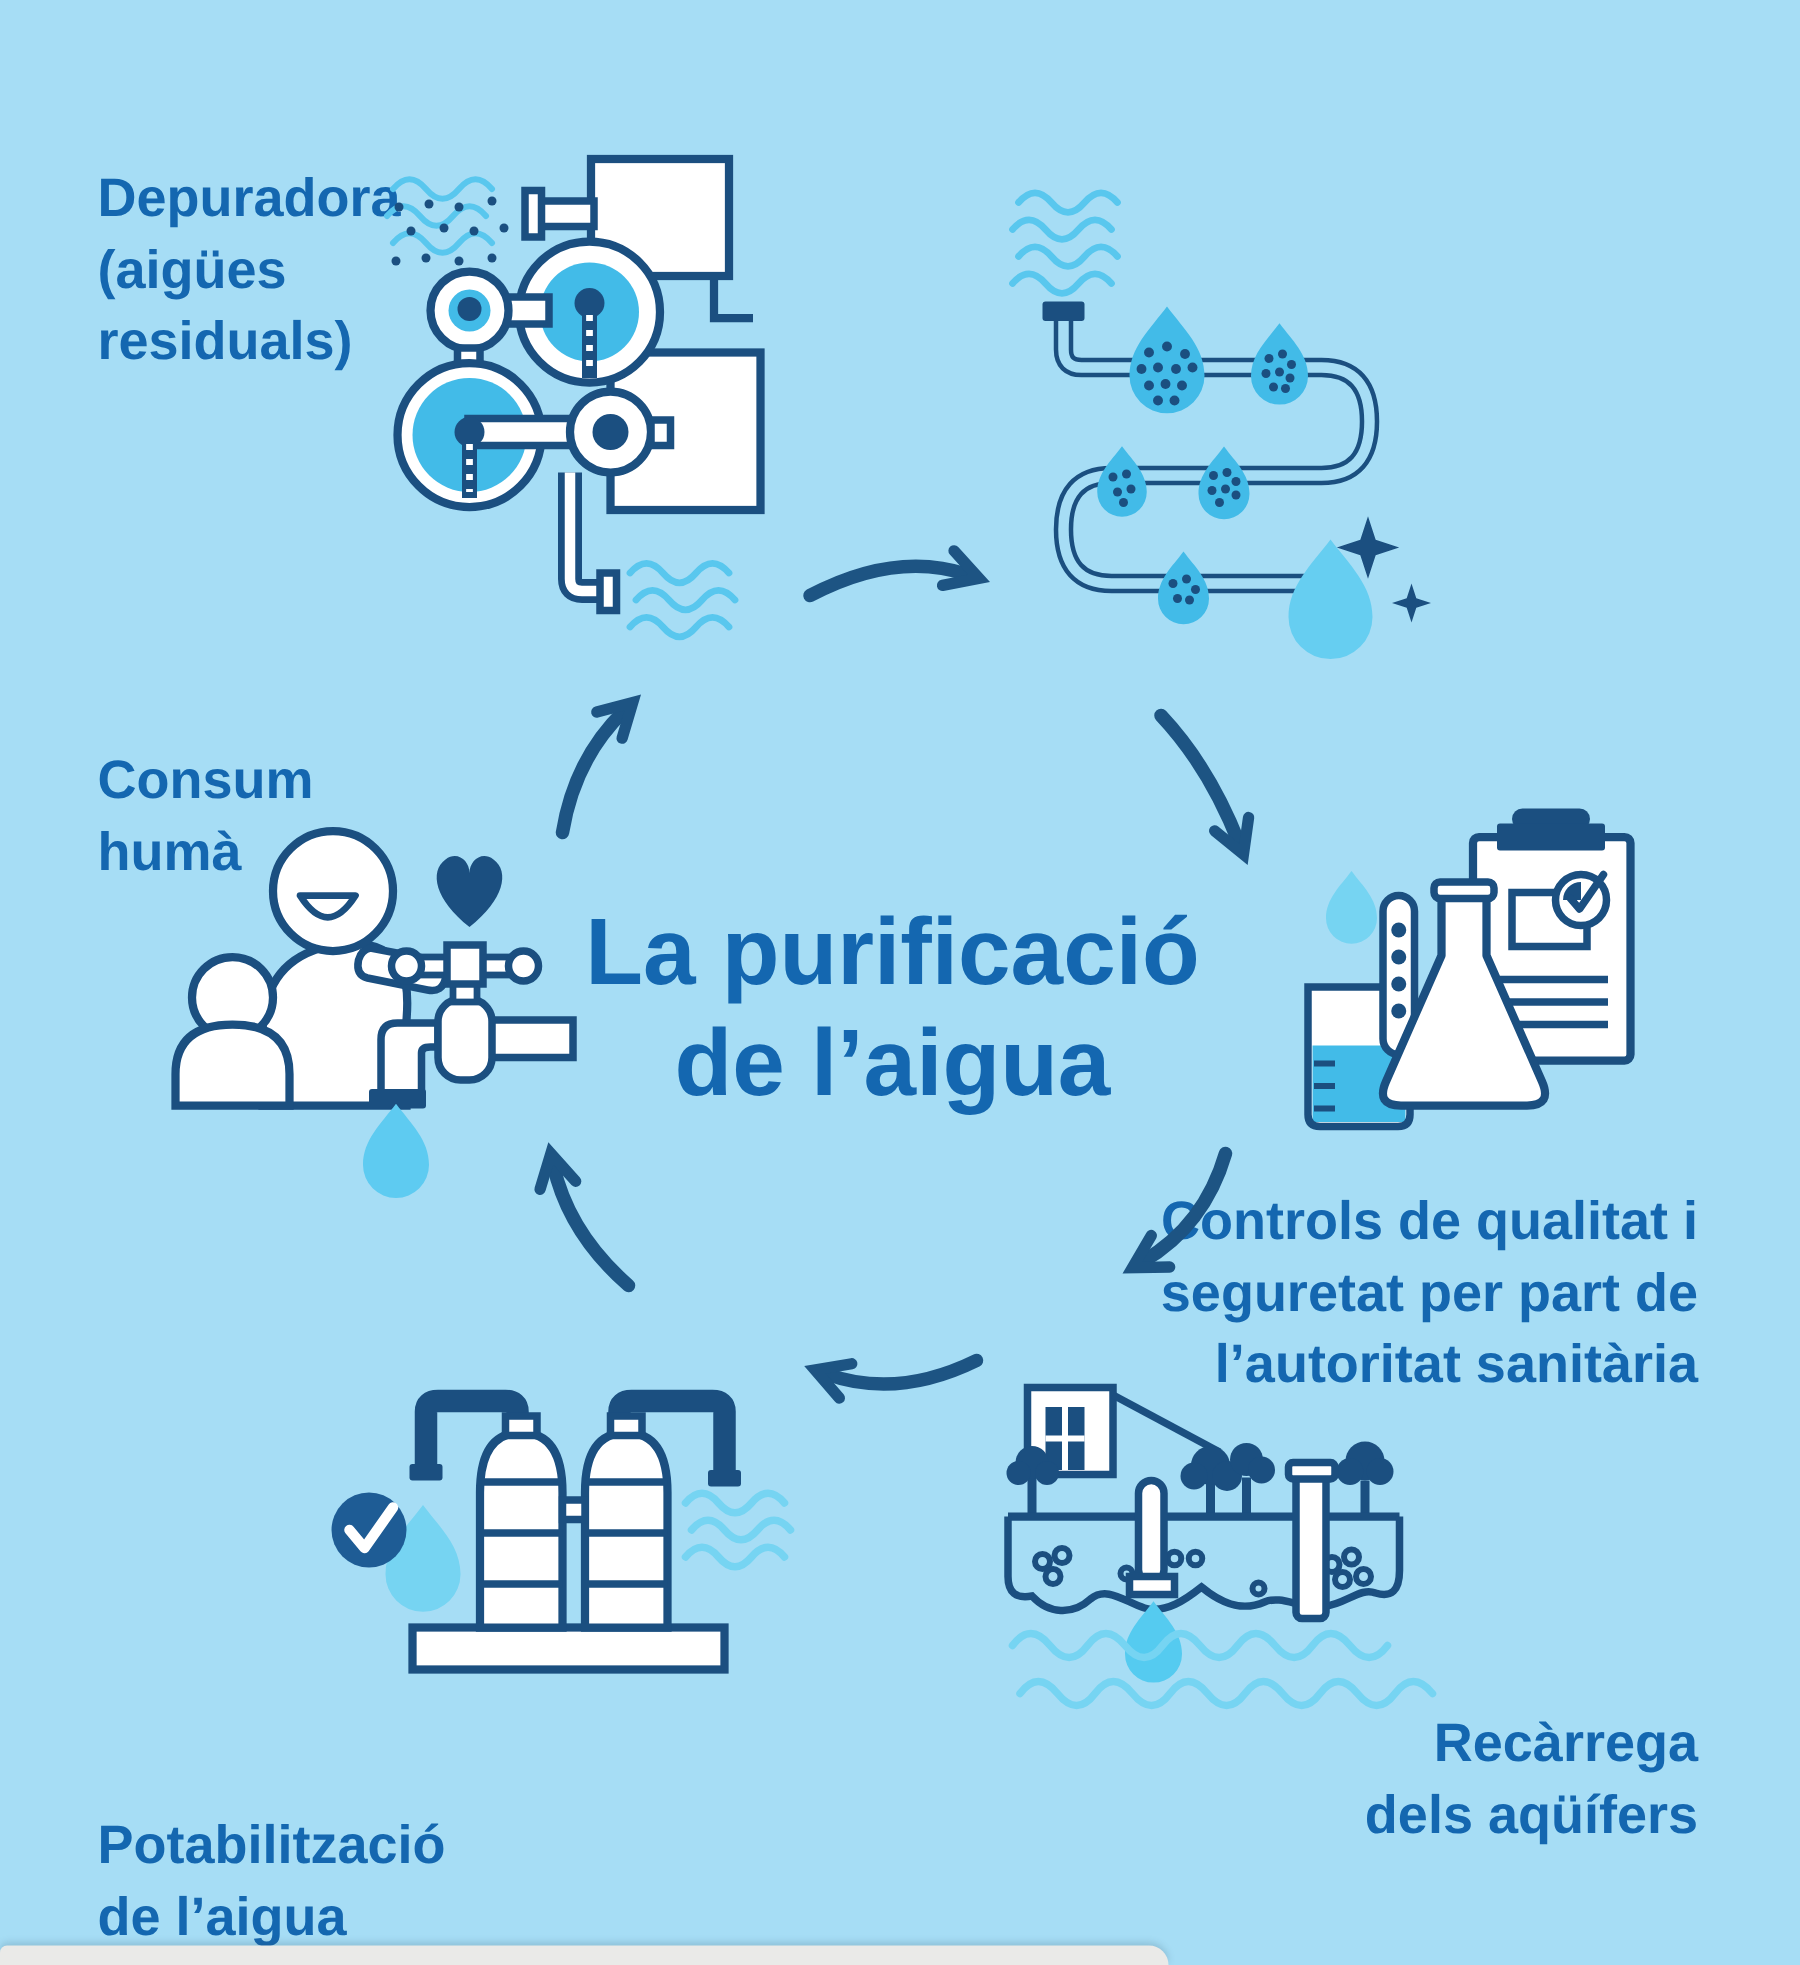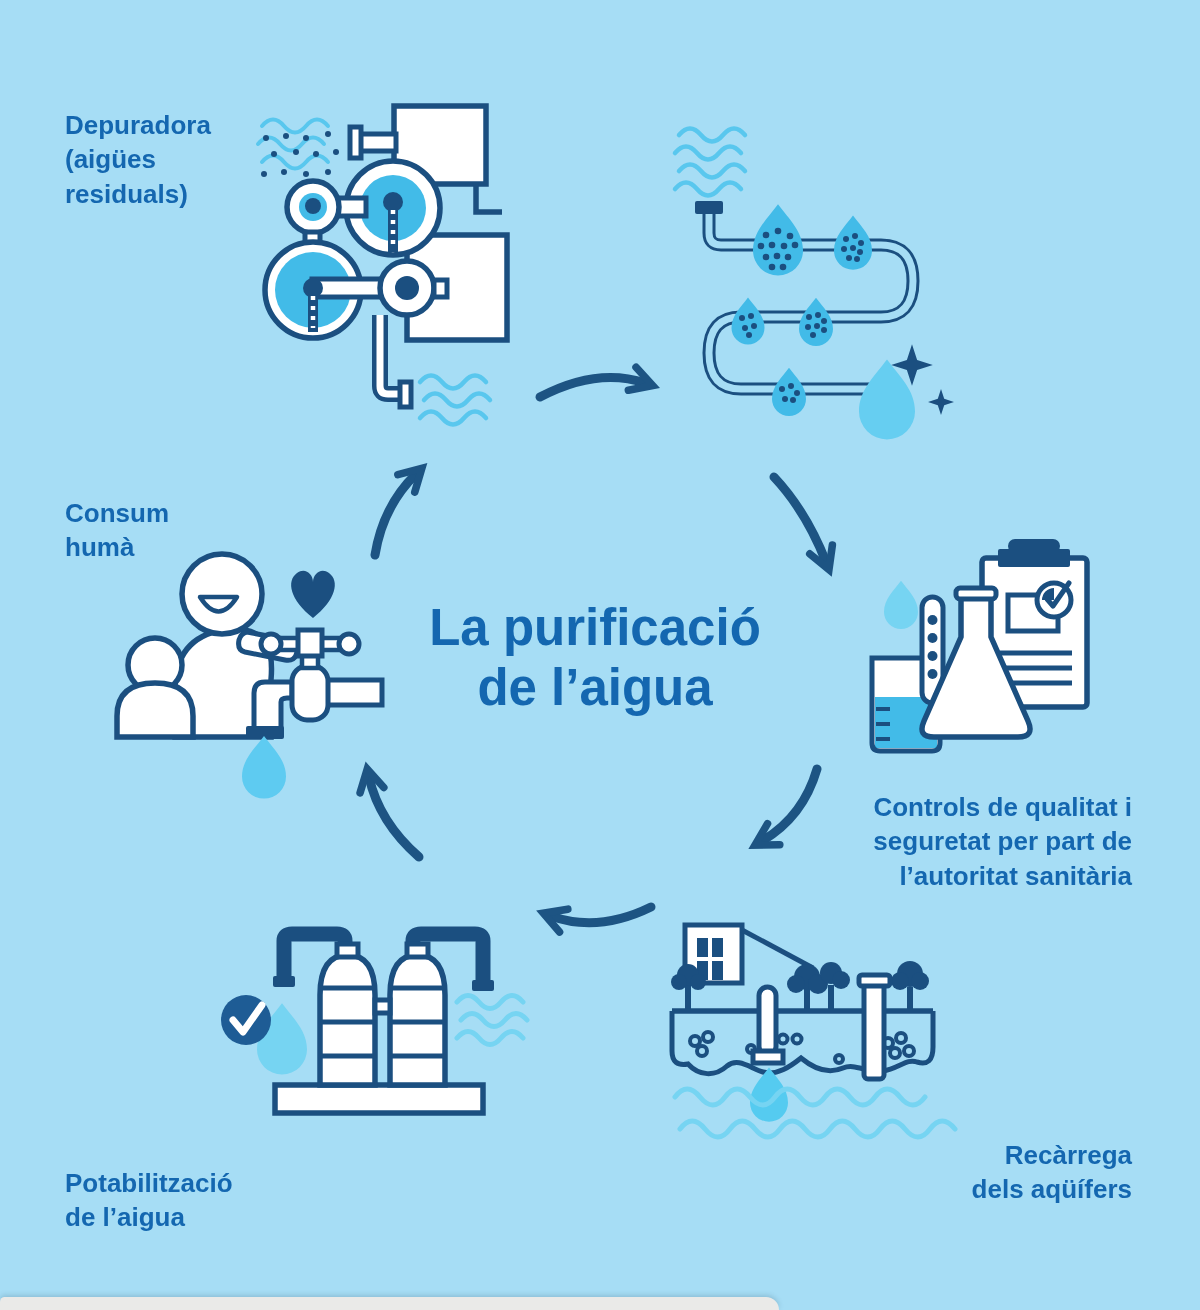--- a/index.html
+++ b/index.html
@@ -11,27 +11,27 @@
     --cyan:#76D4F2;
     --wave:#59C7EE;
   }
   html,body{margin:0;padding:0;}
   body{font-family:"Liberation Sans",sans-serif;background:#fff;}
   #stage{
     position:relative;width:1200px;height:1310px;overflow:hidden;
     background:var(--bg);
   }
   .label{
-    position:absolute;font-weight:700;font-size:26px;line-height:1.32;
+    position:absolute;font-weight:700;font-size:36px;line-height:1.32;
     color:var(--text);white-space:pre-line;letter-spacing:0;
   }
   .label.right{text-align:right;}
   .title{
     position:absolute;left:355px;top:598px;width:480px;text-align:center;
-    font-weight:700;font-size:51px;line-height:1.18;color:var(--text);
+    font-weight:700;font-size:63px;line-height:1.18;color:var(--text);
     white-space:pre-line;
   }
   .illus{position:absolute;}
   #arrows{position:absolute;left:0;top:0;width:1200px;height:1310px;pointer-events:none;}
   #bottom-bar{
     position:absolute;left:0;top:1297px;width:779px;height:13px;
     background:#EAEAE8;border-radius:5px 14px 0 0;
     box-shadow:0 -2px 5px rgba(50,85,110,.22);
   }
 </style>
@@ -56,21 +56,21 @@
   <div class="label" style="left:65px;top:496px">Consum
 humà</div>
 
   <div class="label right" style="right:68px;top:1138px">Recàrrega
 dels aqüífers</div>
 
   <div class="label right" style="right:68px;top:790px">Controls de qualitat i
 seguretat per part de
 l’autoritat sanitària</div>
 
-  <div class="label" style="left:65px;top:1166px">Potabilització
+  <div class="label" style="left:65px;top:1206px">Potabilització
 de l’aigua</div>
 
   <div class="title">La purificació
 de l’aigua</div>
 
   <svg class="illus" style="left:250px;top:90px" width="285" height="345" viewBox="0 0 285 345">
     <g stroke="#59C7EE" stroke-width="4" fill="none" stroke-linecap="round">
       <use href="#wave" x="0" y="0" transform="translate(12,36)"></use>
       <use href="#wave" x="0" y="0" transform="translate(8,54)"></use>
       <use href="#wave" x="0" y="0" transform="translate(12,72)"></use>

